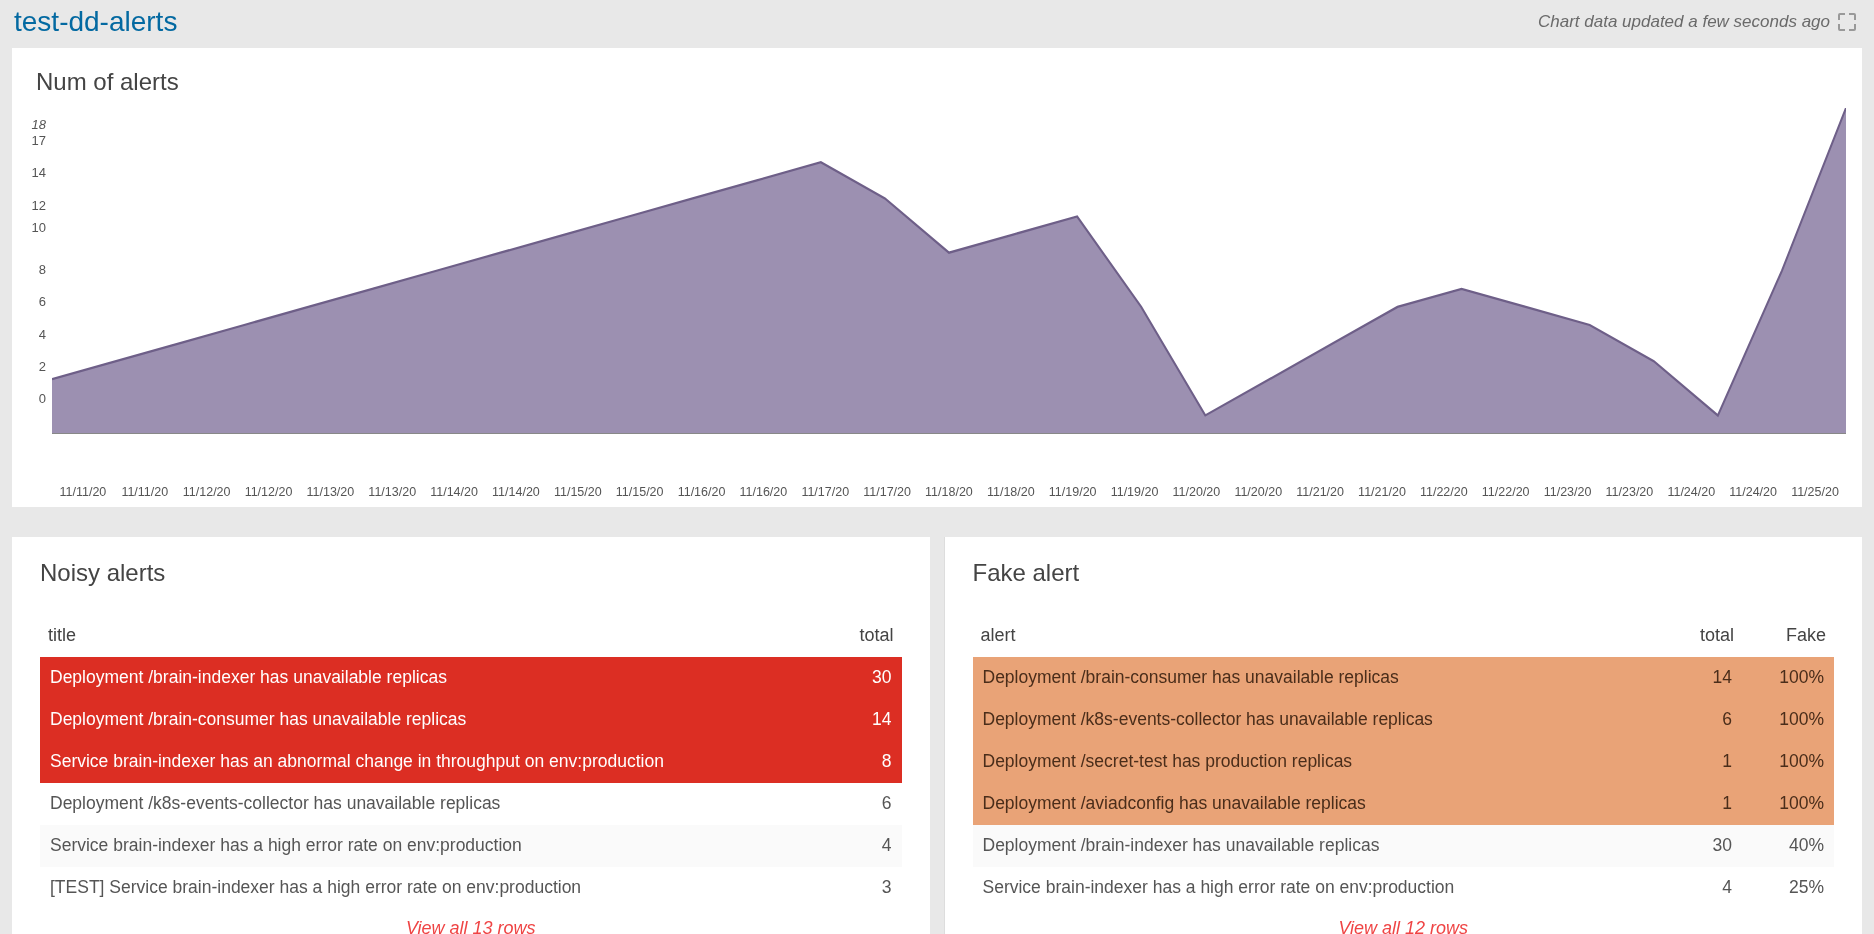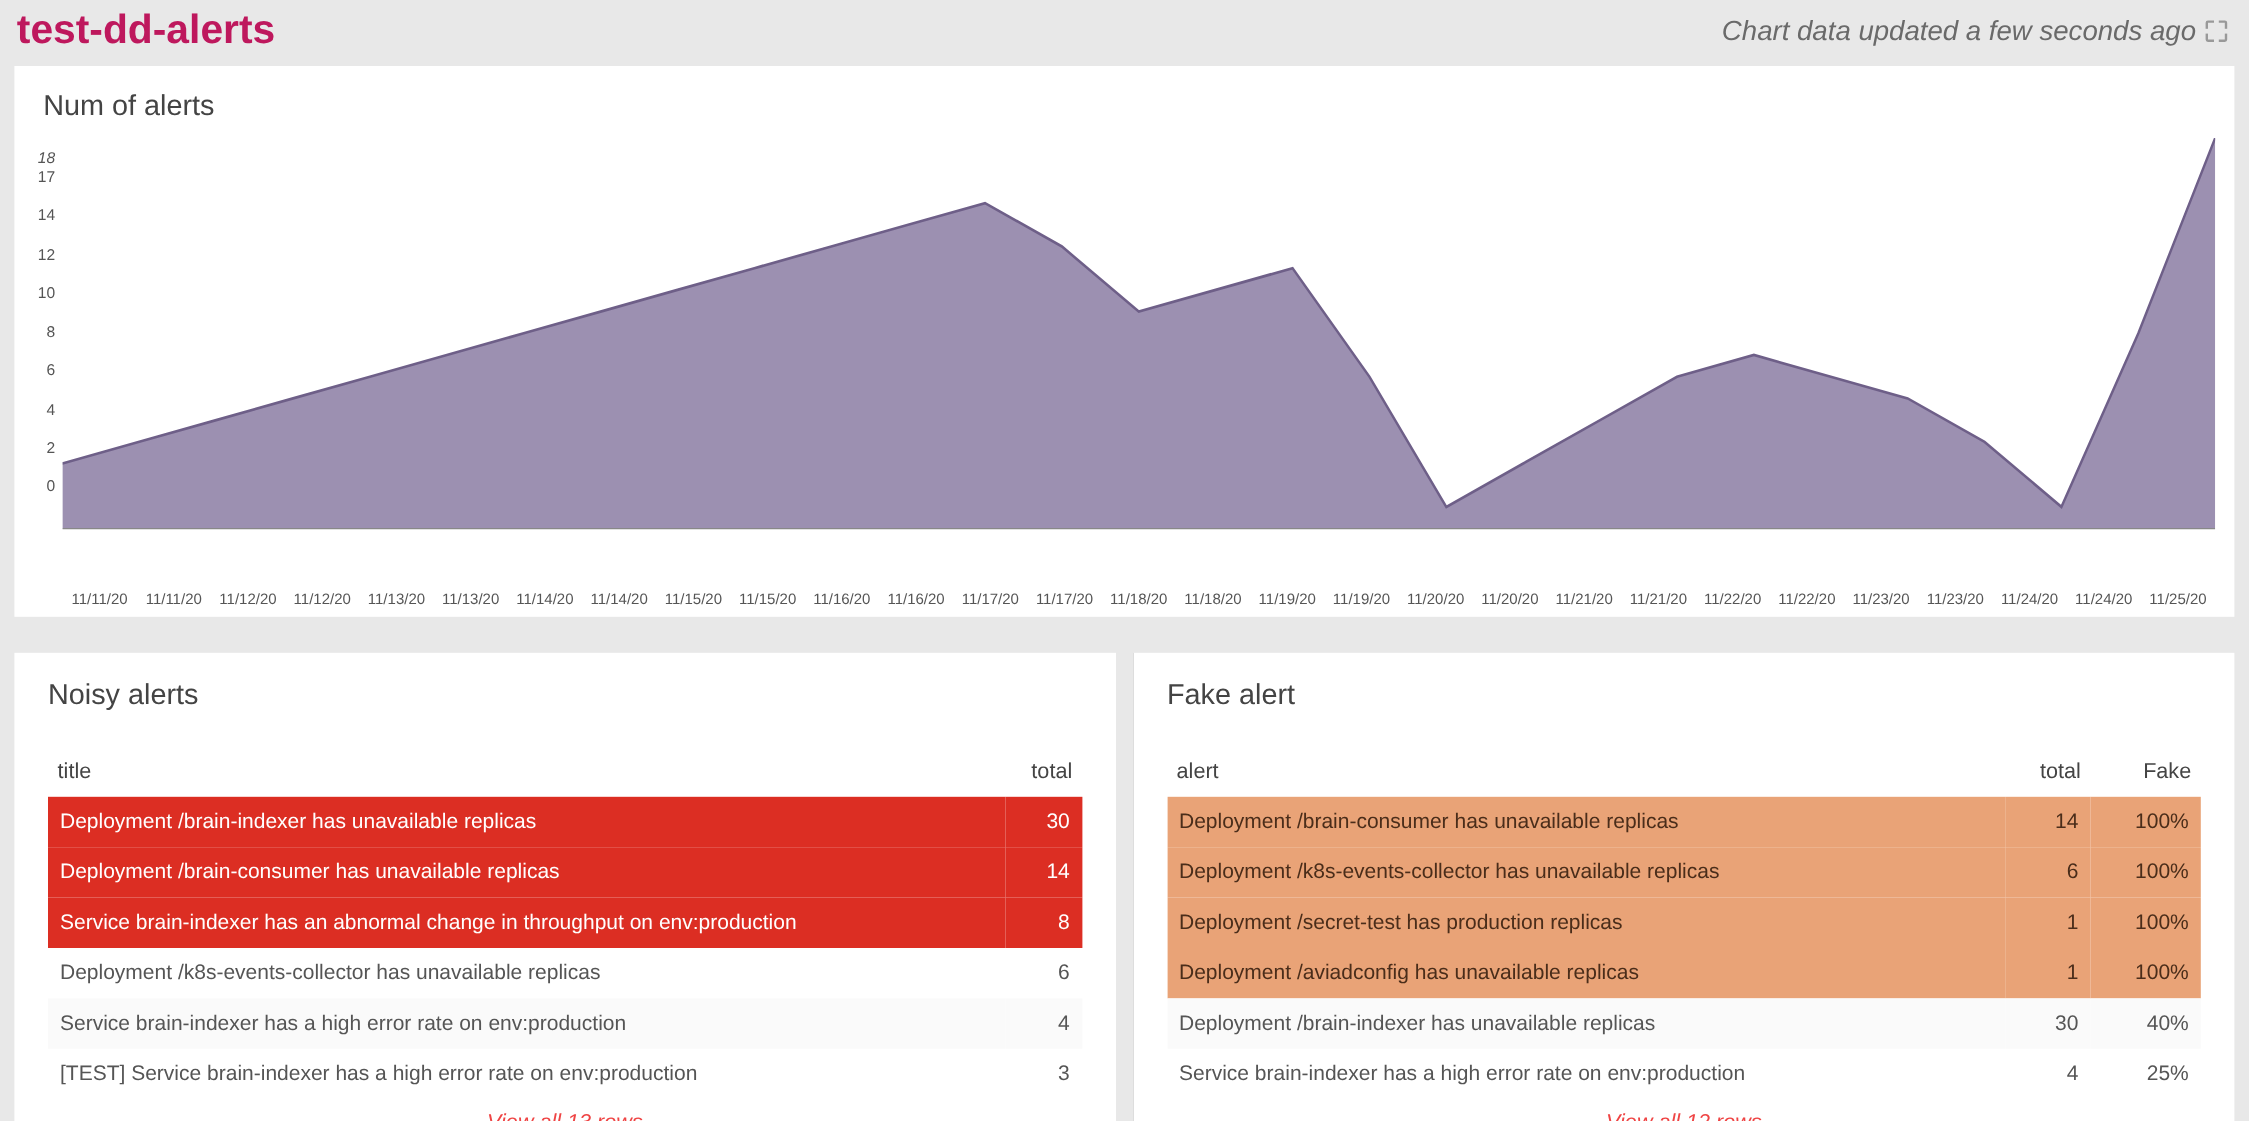--- a/index.html
+++ b/index.html
@@ -10,28 +10,28 @@
     width: 1874px;
   }
   .header-bar {
     display: flex;
     justify-content: space-between;
     align-items: center;
     padding: 6px 18px 10px 14px;
     background: #e8e8e8;
   }
   .page-title {
-    font-size: 34px;
-    color: #be185d;
-    font-weight: 700;
+    font-size: 28px;
+    color: #0369a1;
+    font-weight: 400;
   }
   .updated-text {
     font-style: italic;
     color: #6a6a6a;
-    font-size: 23px;
+    font-size: 17px;
     display: flex;
     align-items: center;
     gap: 8px;
   }
   .expand-icon {
     width: 18px; height: 18px;
     border: 2px solid #999;
     border-radius: 2px;
     position: relative;
   }
@@ -121,21 +121,21 @@
 
 <div class="chart-panel">
   <div class="chart-title">Num of alerts</div>
   <div class="chart-wrap">
     <div class="ylabels" id="ylabels">
         <div class="ylabel" style="top: 290px;">0</div>
         <div class="ylabel" style="top: 257.778px;">2</div>
         <div class="ylabel" style="top: 225.556px;">4</div>
         <div class="ylabel" style="top: 193.333px;">6</div>
         <div class="ylabel" style="top: 161.111px;">8</div>
-        <div class="ylabel" style="top: 129px;">10</div>
+        <div class="ylabel" style="top: 119px;">10</div>
         <div class="ylabel" style="top: 96.6667px;">12</div>
         <div class="ylabel" style="top: 64.4444px;">14</div>
         <div class="ylabel" style="top: 32.2222px;">17</div>
         <div class="ylabel" style="top: 16px; font-style: italic;">18</div>
       </div>
     <svg class="chart-svg" id="chart-svg" preserveAspectRatio="none" viewBox="0 0 1800 294">
         <polygon points="0,290 0,241.66666666666669 64.28571428571428,225.55555555555554 128.57142857142856,209.44444444444446 192.85714285714283,193.33333333333334 257.1428571428571,177.22222222222223 321.42857142857144,161.11111111111111 385.71428571428567,145 450,128.88888888888889 514.2857142857142,112.77777777777777 578.5714285714287,96.66666666666669 642.8571428571429,80.55555555555557 707.1428571428571,64.44444444444443 771.4285714285713,48.333333333333314 835.7142857142858,80.55555555555557 900,128.88888888888889 964.2857142857142,112.77777777777777 1028.5714285714284,96.66666666666669 1092.8571428571427,177.22222222222223 1157.1428571428573,273.8888888888889 1221.4285714285716,241.66666666666669 1285.7142857142858,209.44444444444446 1350,177.22222222222223 1414.2857142857142,161.11111111111111 1478.5714285714284,177.22222222222223 1542.8571428571427,193.33333333333334 1607.1428571428573,225.55555555555554 1671.4285714285716,273.8888888888889 1735.7142857142858,145 1800,0 1800,290" fill="#8b7da3" fill-opacity="0.85"></polygon>
         <polyline points="0,241.66666666666669 64.28571428571428,225.55555555555554 128.57142857142856,209.44444444444446 192.85714285714283,193.33333333333334 257.1428571428571,177.22222222222223 321.42857142857144,161.11111111111111 385.71428571428567,145 450,128.88888888888889 514.2857142857142,112.77777777777777 578.5714285714287,96.66666666666669 642.8571428571429,80.55555555555557 707.1428571428571,64.44444444444443 771.4285714285713,48.333333333333314 835.7142857142858,80.55555555555557 900,128.88888888888889 964.2857142857142,112.77777777777777 1028.5714285714284,96.66666666666669 1092.8571428571427,177.22222222222223 1157.1428571428573,273.8888888888889 1221.4285714285716,241.66666666666669 1285.7142857142858,209.44444444444446 1350,177.22222222222223 1414.2857142857142,161.11111111111111 1478.5714285714284,177.22222222222223 1542.8571428571427,193.33333333333334 1607.1428571428573,225.55555555555554 1671.4285714285716,273.8888888888889 1735.7142857142858,145 1800,0" fill="none" stroke="#6e5f88" stroke-width="2"></polyline>
         <line x1="0" x2="1800" y1="290" y2="290" stroke="#888" stroke-width="1"></line>
       </svg>

